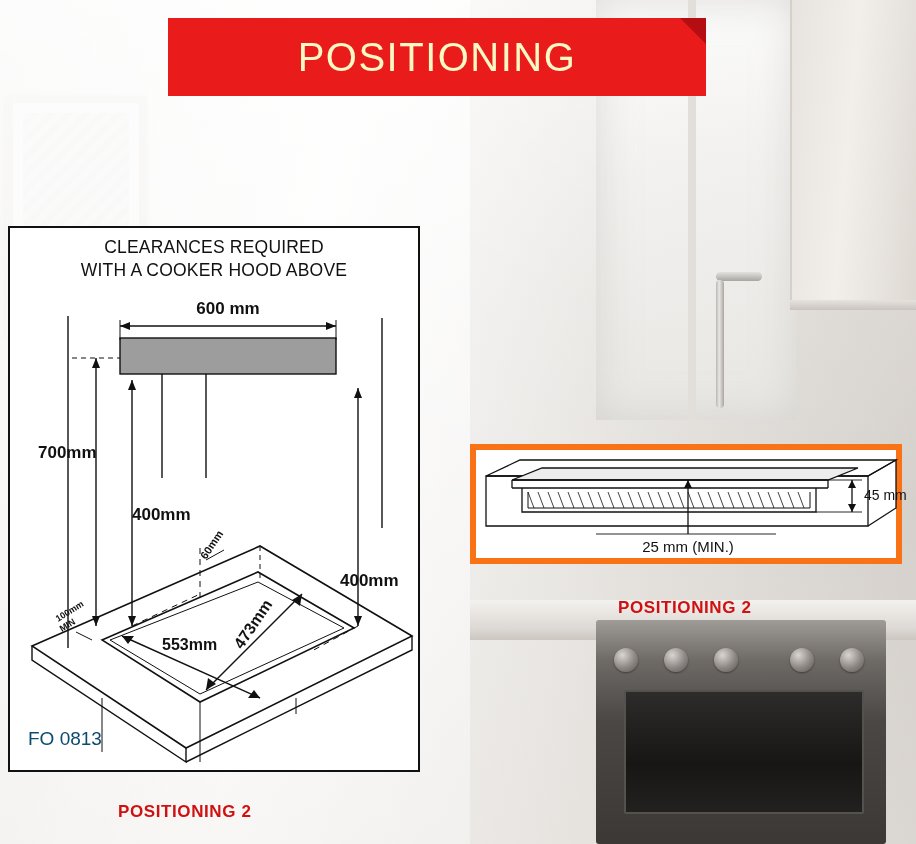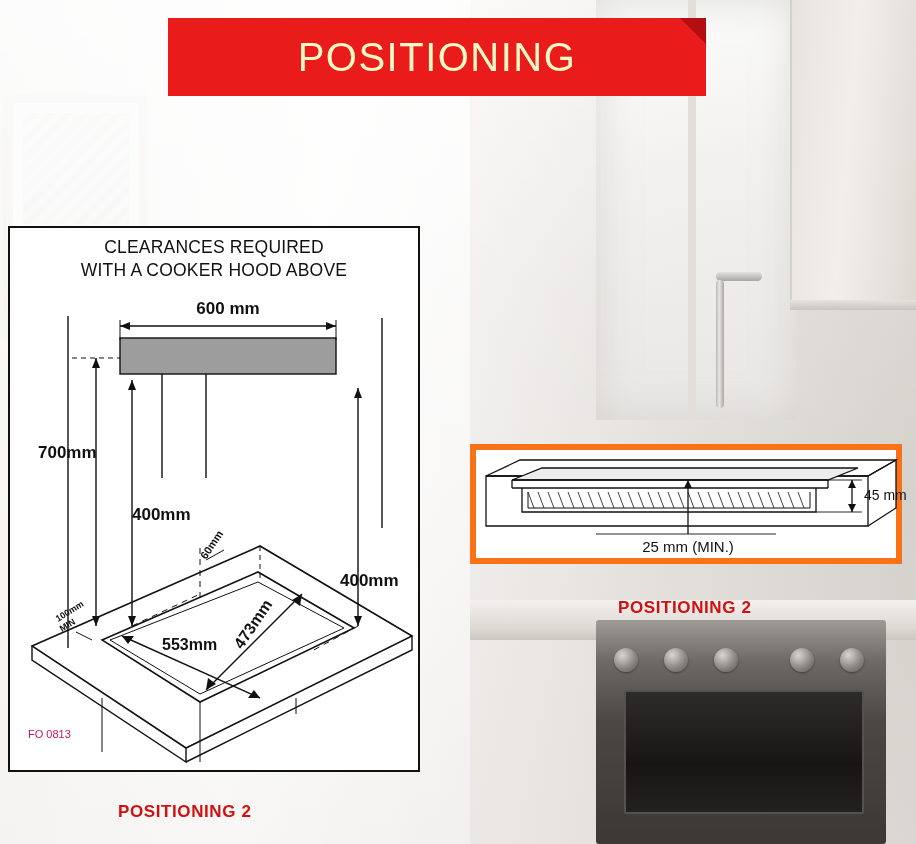--- a/index.html
+++ b/index.html
@@ -152,22 +152,22 @@
     font-size: 17px;
     font-weight: bold;
     letter-spacing: 0.6px;
   }
   .caption-1 { left: 118px; top: 802px; }
   .caption-2 { left: 618px; top: 586px; margin-top: 12px; }
 
   .fo-code {
     position: absolute;
     left: 26px; top: 734px;
-    font-size: 11px;
-    color: #be185d;
+    font-size: 19px;
+    color: #0c4a6e;
   }
 
   
   .panel2 {
     position: absolute;
     left: 470px; top: 444px; width: 432px; height: 120px;
     background: #ffffff;
     border: 6px solid #f97316;
     box-sizing: border-box;
   }

